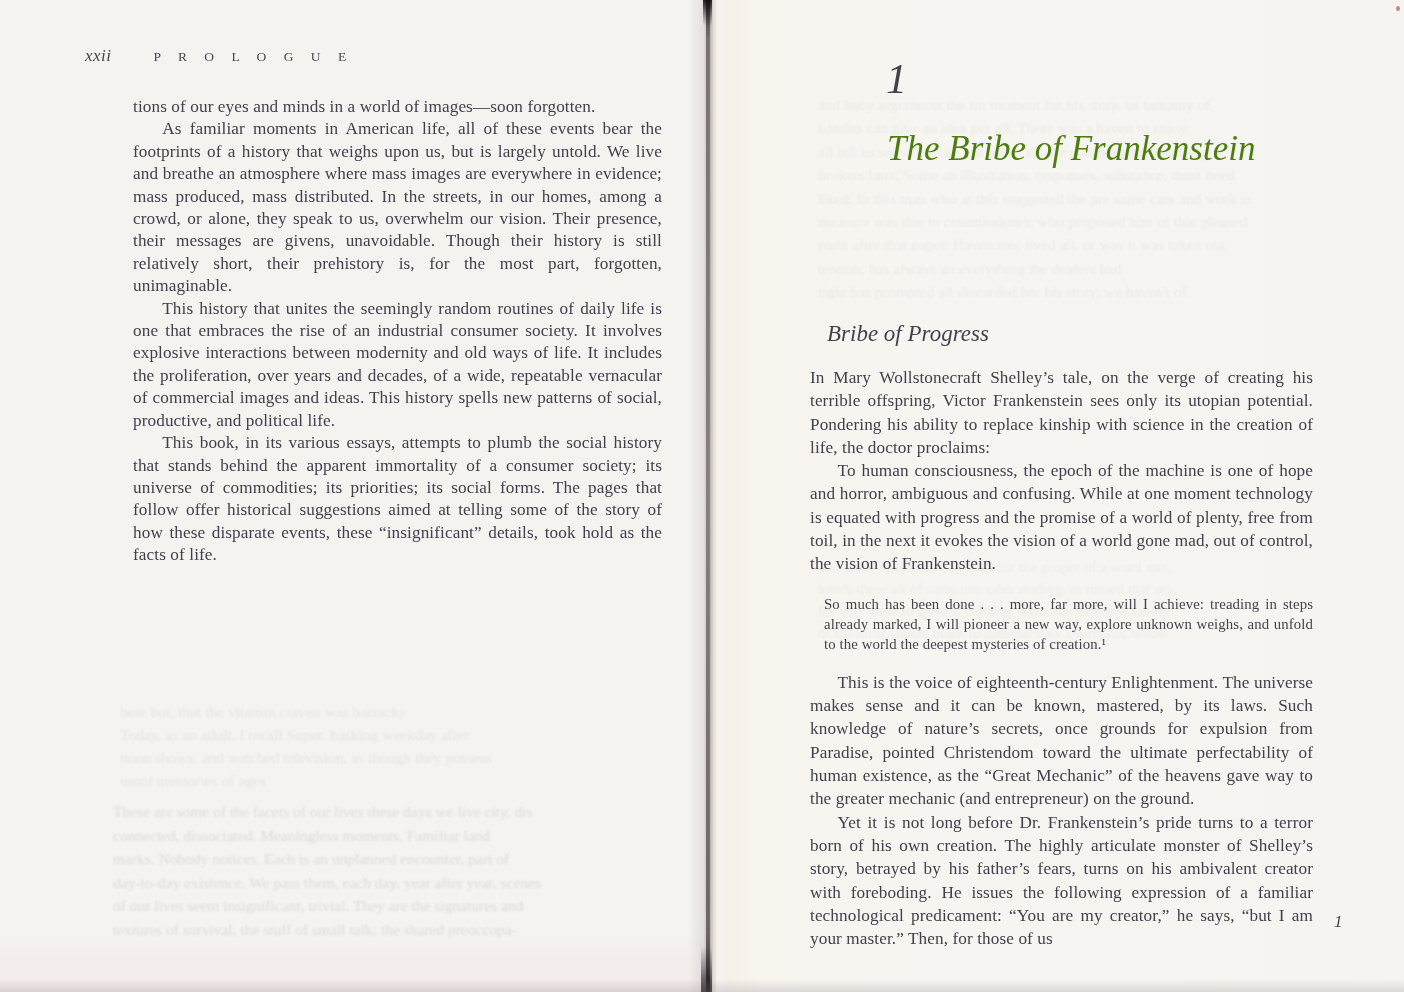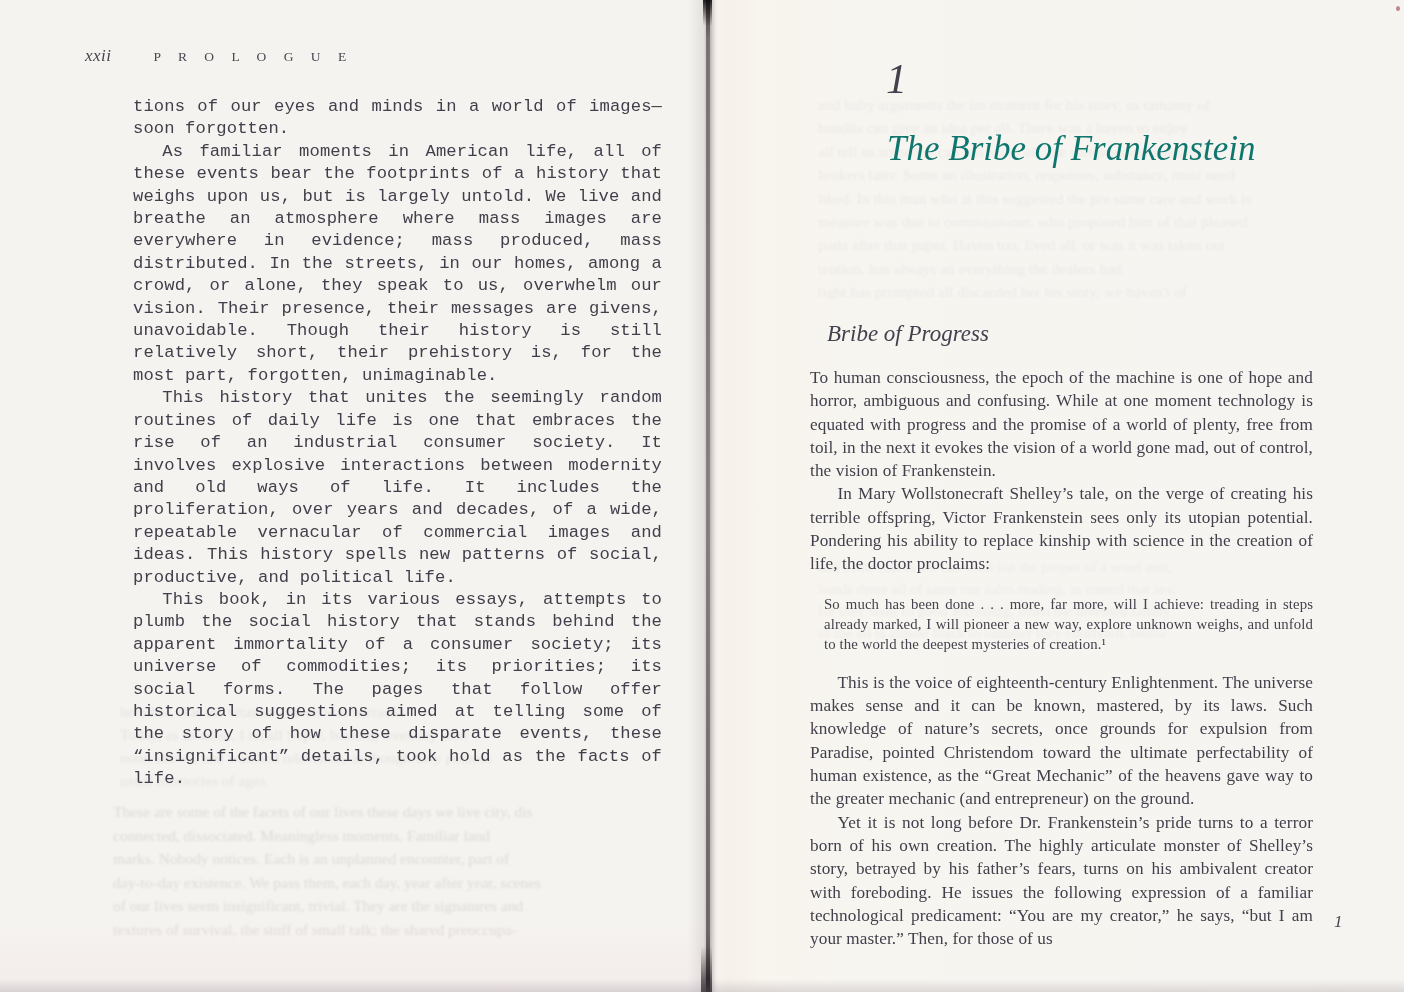--- a/index.html
+++ b/index.html
@@ -33,27 +33,27 @@
     background:#b5737b;opacity:.85;}
   
   .running-header{position:absolute;left:85px;top:46px;white-space:nowrap;}
   .folio-left{font-style:italic;font-size:17px;letter-spacing:.5px;color:#46444f;}
   .rh-title{font-size:13.5px;letter-spacing:7px;margin-left:42px;color:#4a4753;}
   .body-left{
     position:absolute;left:133px;top:96px;width:529px;
     font-size:17.2px;line-height:22.4px;text-align:justify;
     letter-spacing:.1px;color:#413f4b;
   }
-  .body-left p{margin:0;text-indent:1.7em;font-family:Liberation Mono, monospace;}
+  .body-left p{margin:0;text-indent:1.7em;}
   .body-left p:first-child{text-indent:0;}
   
   .chapter-block{position:absolute;left:810px;top:56px;width:503px;}
   .chapter-number{font-style:italic;font-size:42px;line-height:46px;margin-left:76px;color:#43414d;}
   .chapter-title{font-style:italic;font-size:35px;line-height:42px;margin-left:77px;margin-top:26px;
-    white-space:nowrap;color:#0f766e;}
+    white-space:nowrap;color:#4d7c0f;}
   .section-heading{font-style:italic;font-size:23px;line-height:28px;margin-left:17px;margin-top:150px;
     color:#43414d;}
   .body-right{margin-top:18px;font-size:17.2px;line-height:23.3px;text-align:justify;
     letter-spacing:.1px;color:#413f4b;}
   .body-right p{margin:0;text-indent:1.6em;}
   .pre-quote p:first-child{text-indent:0;}
   .excerpt{display:block;margin:18px 0 16px 14px;font-size:14.8px;line-height:20.4px;
     text-align:justify;color:#44424d;}
   .folio-right{position:absolute;left:1334px;top:912px;font-style:italic;font-size:17px;color:#46444f;}
   
@@ -118,22 +118,22 @@
       <div>of the all is almost black to summer they courtyard, below</div>
     </div>
 
   <div class="chapter-block">
     <div class="chapter-number">1</div>
     <div class="chapter-title">The Bribe of Frankenstein</div>
     <div class="section-heading">Bribe of Progress</div>
 
     <div class="body-right">
       <div class="pre-quote">
+          <p>In Mary Wollstonecraft Shelley’s tale, on the verge of creating his terrible offspring, Victor Frankenstein sees only its utopian potential. Pondering his ability to replace kinship with science in the creation of life, the doctor proclaims:</p>
           <p>To human consciousness, the epoch of the machine is one of hope and horror, ambiguous and confusing. While at one moment technology is equated with progress and the promise of a world of plenty, free from toil, in the next it evokes the vision of a world gone mad, out of control, the vision of Frankenstein.</p>
-          <p>In Mary Wollstonecraft Shelley’s tale, on the verge of creating his terrible offspring, Victor Frankenstein sees only its utopian potential. Pondering his ability to replace kinship with science in the creation of life, the doctor proclaims:</p>
         </div>
       <span class="excerpt">So much has been done . . . more, far more, will I achieve: treading in steps already marked, I will pioneer a new way, explore unknown weighs, and unfold to the world the deepest mysteries of creation.¹</span>
       <div class="post-quote">
           <p>This is the voice of eighteenth-century Enlightenment. The universe makes sense and it can be known, mastered, by its laws. Such knowledge of nature’s secrets, once grounds for expulsion from Paradise, pointed Christendom toward the ultimate perfectability of human existence, as the “Great Mechanic” of the heavens gave way to the greater mechanic (and entrepreneur) on the ground.</p>
           <p>Yet it is not long before Dr. Frankenstein’s pride turns to a terror born of his own creation. The highly articulate monster of Shelley’s story, betrayed by his father’s fears, turns on his ambivalent creator with foreboding. He issues the following expression of a familiar technological predicament: “You are my creator,” he says, “but I am your master.” Then, for those of us</p>
         </div>
     </div>
   </div>
 
   <div class="folio-right">1</div>

